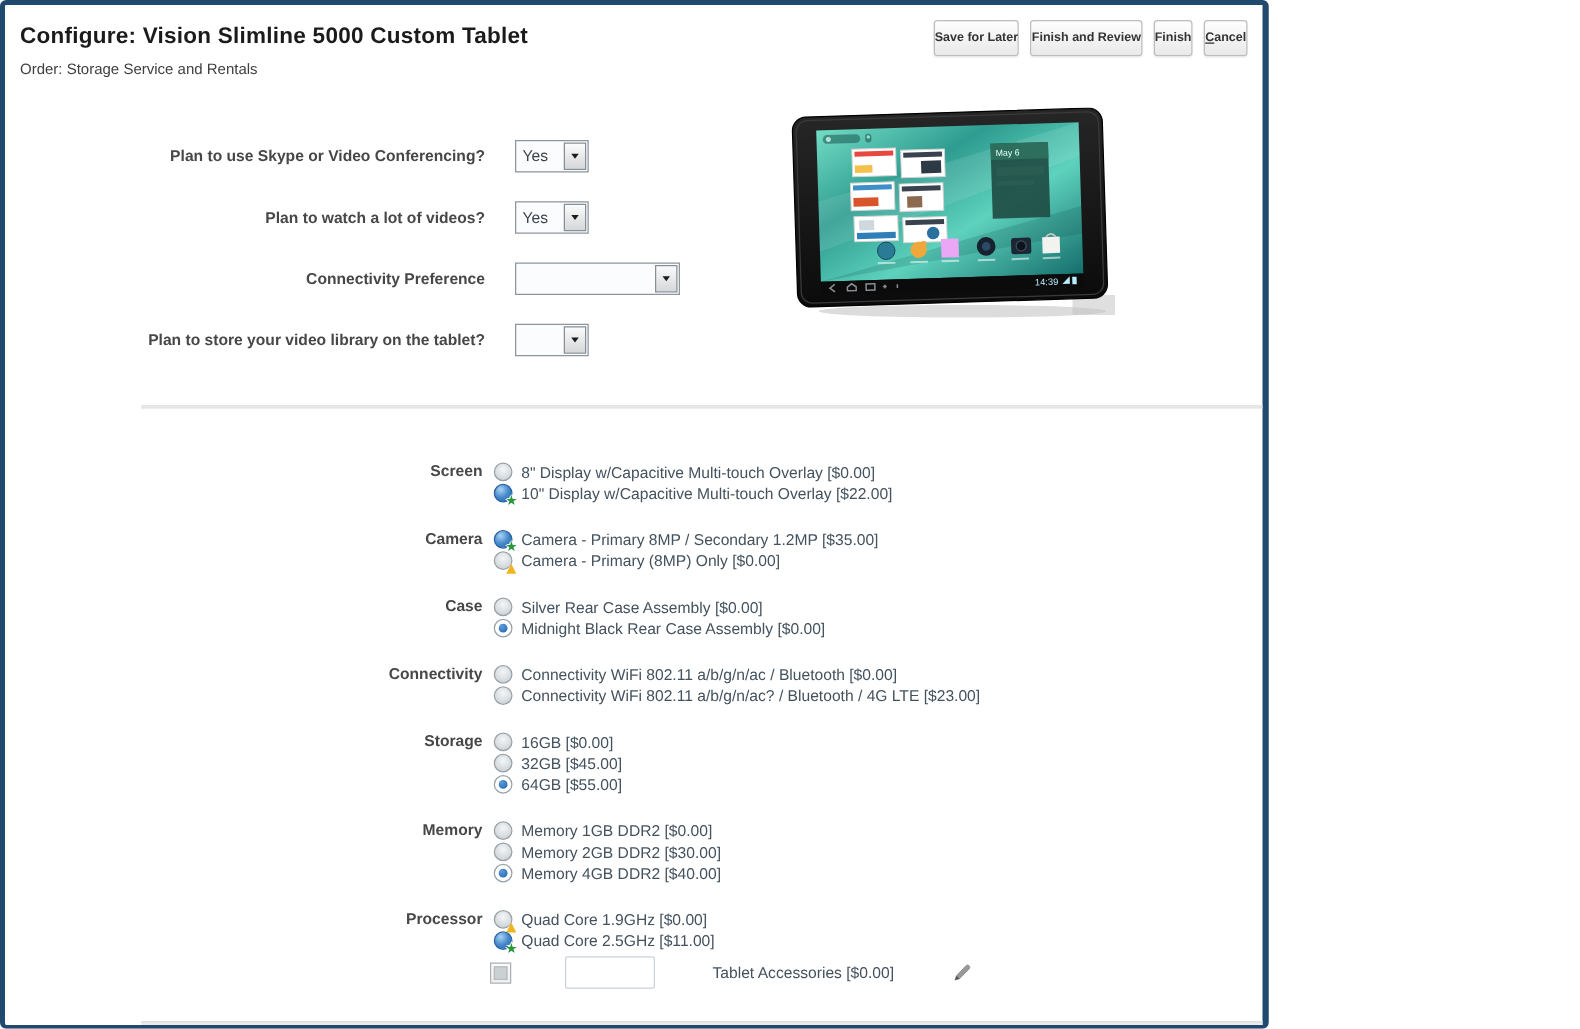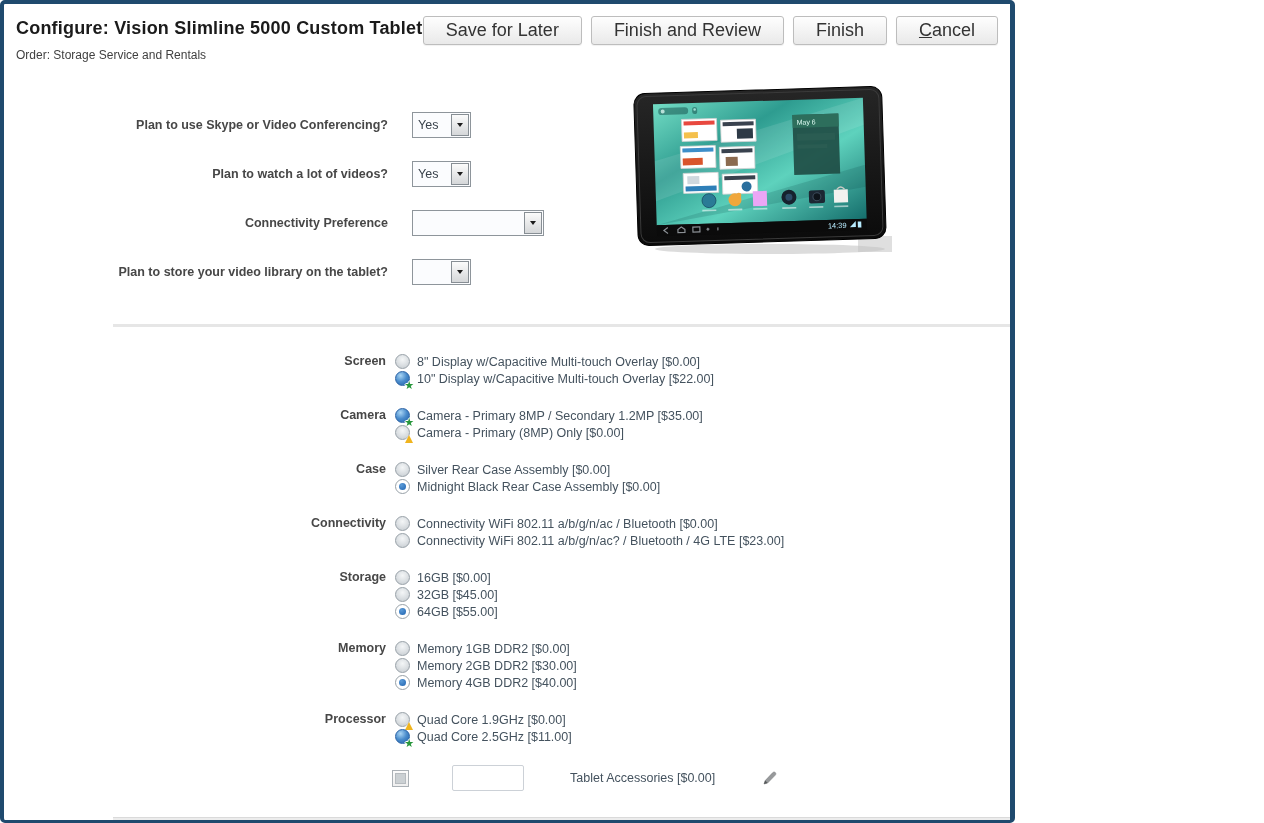--- a/index.html
+++ b/index.html
@@ -12,22 +12,22 @@
     border-width:4px 5px 3px 4px; border-radius:5px;
     background:#ffffff; overflow:hidden;
   }
 
   
   .title { position:absolute; left:12px; top:14px; font-size:18px; font-weight:bold; color:#1b1b1b; letter-spacing:0.2px; }
   .subtitle { position:absolute; left:12px; top:44px; font-size:12px; color:#3f3f3f; }
 
   .toolbar { position:absolute; right:12px; top:12px; display:flex; gap:9px; }
   .btn {
-    height:27px; padding:0 22px; font-family:"Liberation Sans", sans-serif;
-    font-size:18px; font-weight:normal; color:#333;
+    height:27px; padding:0 0; font-family:"Liberation Sans", sans-serif;
+    font-size:10px; font-weight:bold; color:#333;
     background:linear-gradient(#fefefe,#e9e9e9);
     border:1px solid #bdbdbd; border-radius:3px;
     box-shadow:0 1px 1px rgba(0,0,0,0.06); cursor:pointer; white-space:nowrap;
   }
   .btn u { text-decoration:underline; }
 
   
   .questions { position:absolute; left:0; top:108px; width:560px; }
   .q-row { display:flex; align-items:center; height:26px; margin-bottom:23px; }
   .q-label { width:384px; text-align:right; font-size:12.5px; font-weight:bold; color:#474747; line-height:15px; }
@@ -41,21 +41,21 @@
   .sel-btn::after { content:""; width:0; height:0;
              border-left:3.5px solid transparent; border-right:3.5px solid transparent; border-top:4.5px solid #1c1c1c; }
 
   
   .tablet-wrap { position:absolute; left:626px; top:82px; width:262px; height:172px; }
 
   
   .divider { position:absolute; top:320px; left:109px; width:1086px; height:3px; background:#e6e6e6; }
 
   
-  .groups { position:absolute; left:0; top:349px; width:900px; }
+  .groups { position:absolute; left:0; top:365px; width:900px; }
   .group { display:flex; margin-bottom:20px; }
   .g-label { width:382px; text-align:right; font-size:12.5px; font-weight:bold; color:#474747; line-height:17px; flex:none; }
   .g-opts { margin-left:9px; }
   .opt { display:flex; align-items:center; height:17px; cursor:default; }
   .opt-text { font-size:12.5px; color:#44525e; margin-left:7px; white-space:nowrap; }
 
   .radio { position:relative; width:13px; height:13px; border-radius:50%; flex:none;
            border:1px solid #98a1a8;
            background:radial-gradient(circle at 50% 35%, #f4f6f7 0%, #dfe3e6 45%, #c3c9ce 100%); }
   .radio.sel { background:#fff; }

